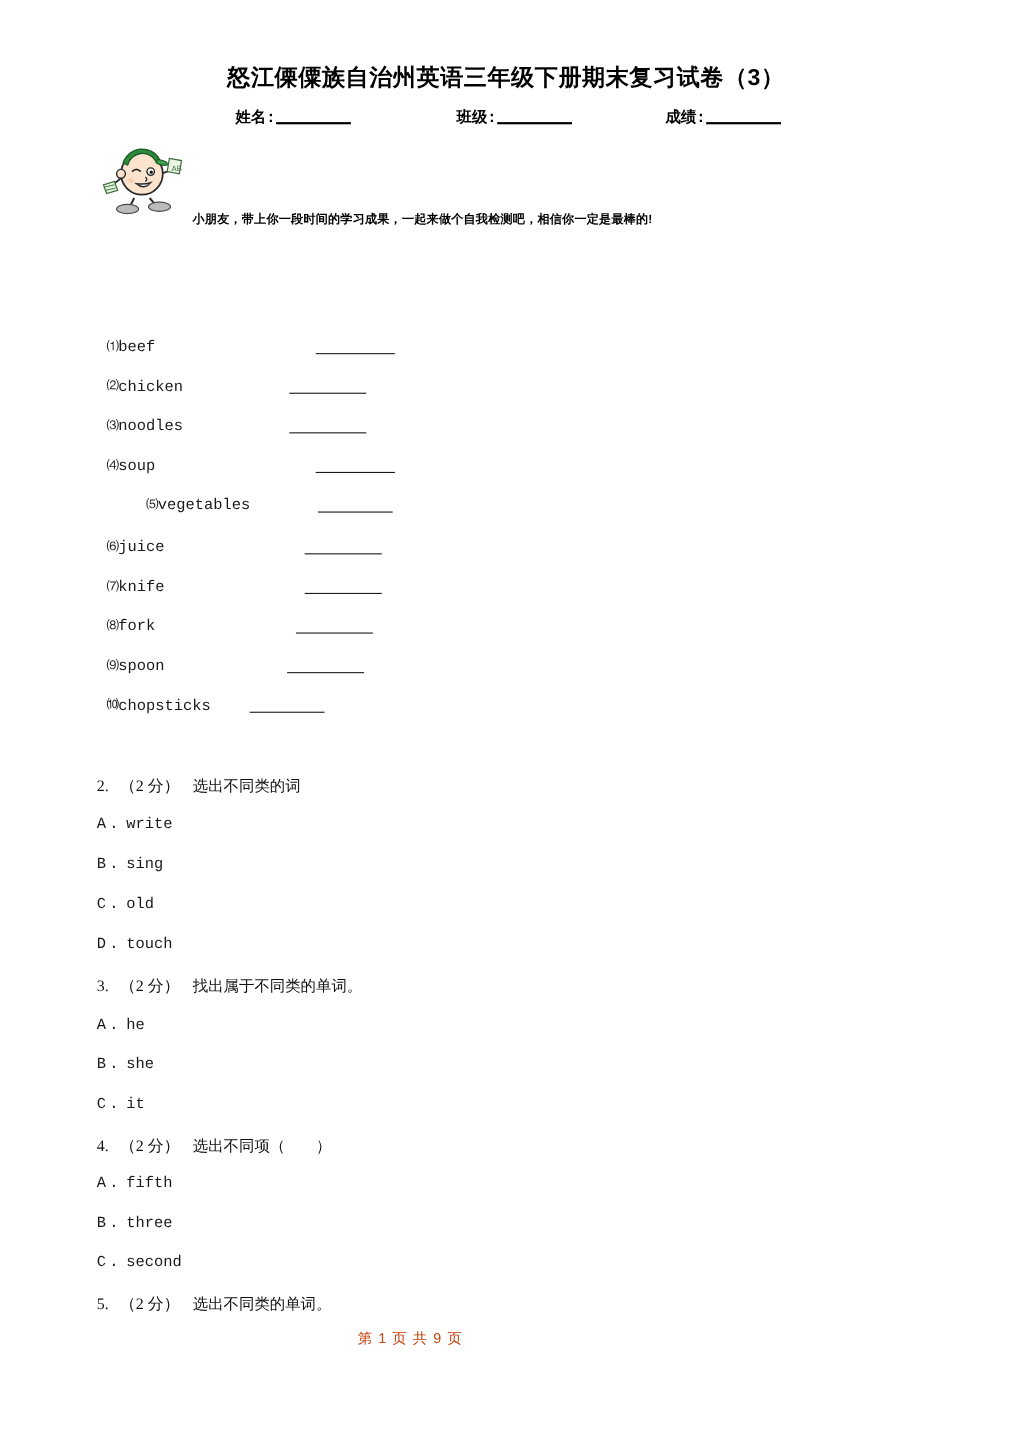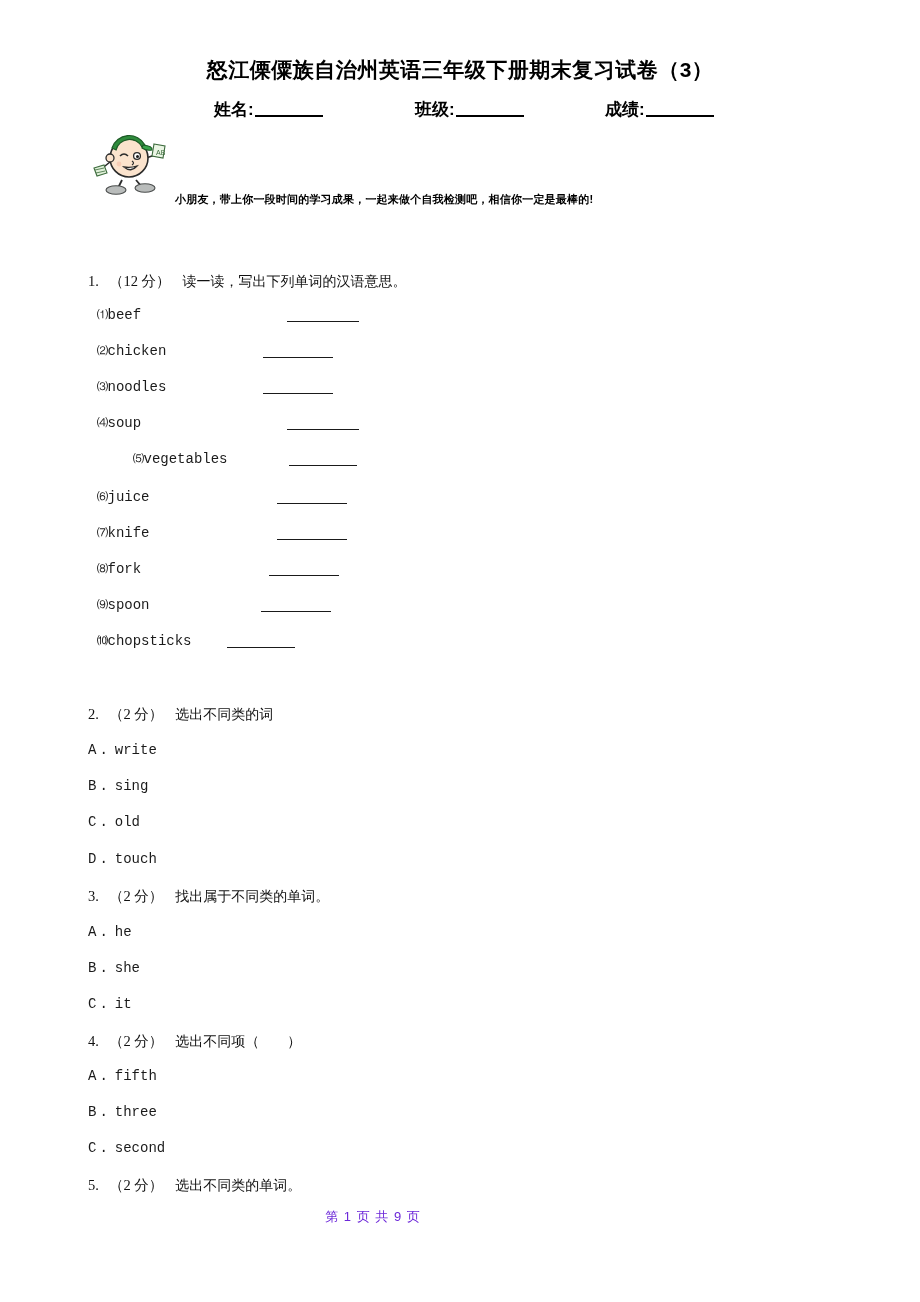--- a/index.html
+++ b/index.html
@@ -34,23 +34,23 @@
     font-size: 21px;
     letter-spacing: 0.5px;
     color: #000;
   }
   .id-row {
     position: absolute;
     top: 98px;
     left: 200px;
     width: 560px;
     height: 24px;
-    font-family: Liberation Sans, sans-serif;
+    font-family: Liberation Mono, monospace;
     font-weight: bold;
-    font-size: 17px;
+    font-size: 14px;
   }
   .id-field {
     position: absolute;
     white-space: nowrap;
   }
   .id-field .lbl { }
   .id-field .blank {
     display: inline-block;
     width: 68px;
     border-bottom: 2px solid #000;
@@ -142,21 +142,21 @@
 
   
   .footer {
     position: absolute;
     left: 0;
     top: 1208px;
     width: 746px;
     text-align: center;
     font-family: "Liberation Sans", "DejaVu Sans", sans-serif;
     font-size: 13px;
-    color: #6d28d9;
+    color: #c2410c;
     letter-spacing: 1px;
   }
 </style>
 </head>
 <body>
 
 <div class="page">
 
   <div class="doc-title">怒江傈僳族自治州英语三年级下册期末复习试卷（3）</div>
 
@@ -205,23 +205,20 @@
 
       <path d="M36 39 q7 6 13 -1 q-6 2 -13 1 z" fill="#ffffff" stroke="#2b2b2b" stroke-width="1.3"></path>
 
       <circle cx="31" cy="36" r="2.4" fill="#f6c7b0" opacity="0.8"></circle>
     </svg>
   </div>
 
   <div class="intro-line">小朋友，带上你一段时间的学习成果，一起来做个自我检测吧，相信你一定是最棒的!</div>
 
 
-  <div class="q-line" style="top:272px;">
-    <span class="qnum">1.</span><span class="qpts">（12 分）</span><span class="qtext">读一读，写出下列单词的汉语意思。</span>
-  </div>
 
   <div class="item-line" style="top:307px;">
     <span class="idx">⑴</span><span class="word">beef</span>
     <span class="ansblank" style="left:190px; width:72px;"></span>
   </div>
   <div class="item-line" style="top:343px;">
     <span class="idx">⑵</span><span class="word">chicken</span>
     <span class="ansblank" style="left:166px; width:70px;"></span>
   </div>
   <div class="item-line" style="top:379px;">

